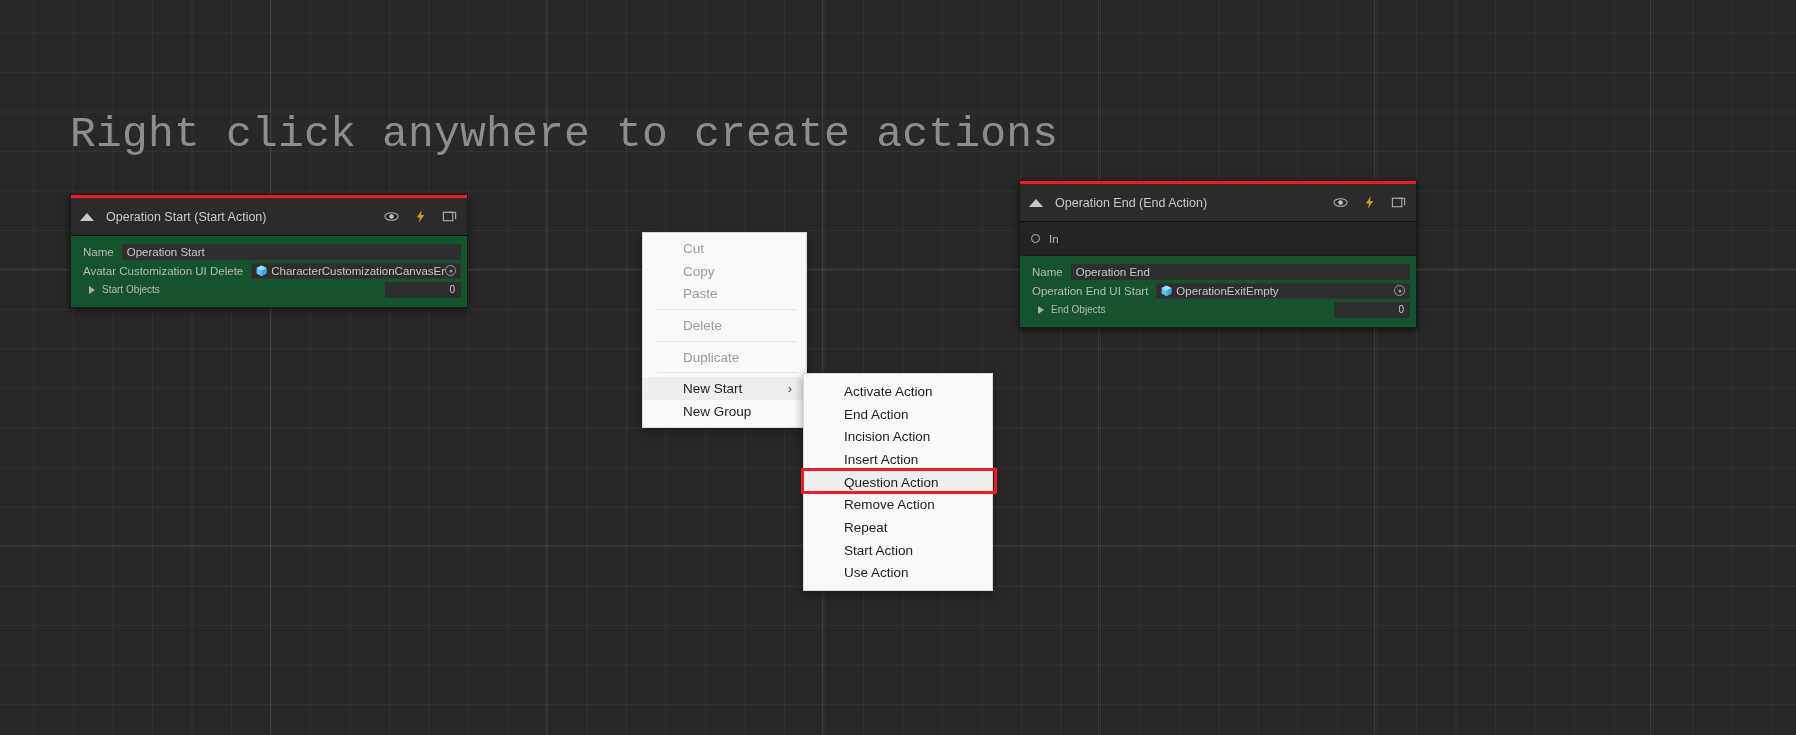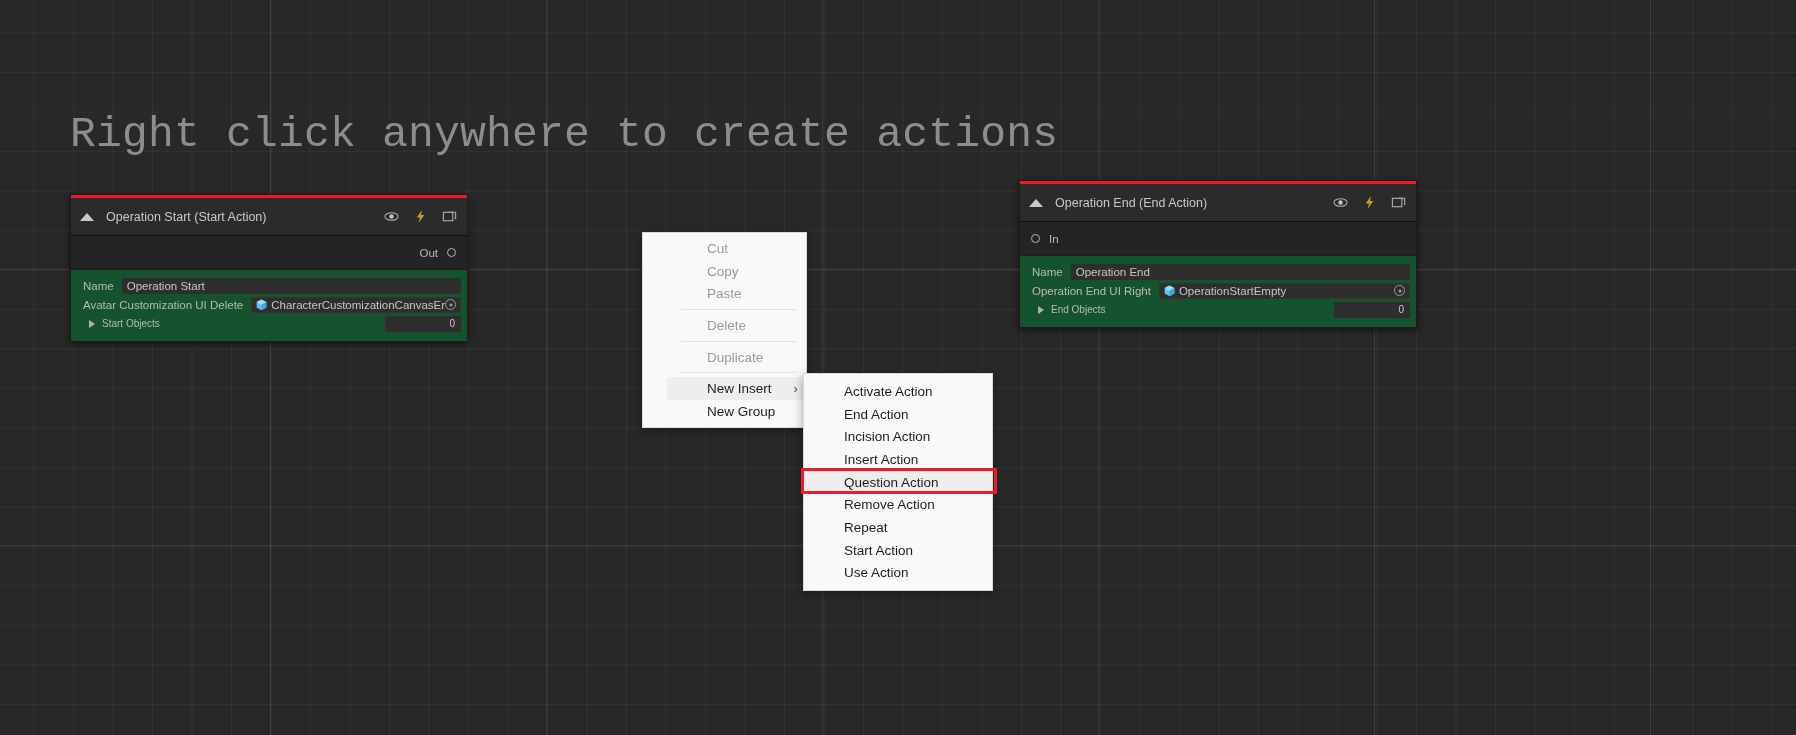--- a/index.html
+++ b/index.html
@@ -221,24 +221,20 @@
         </svg>
         <svg class="hdr-icon" viewBox="0 0 16 16">
           <polygon points="9.5,1 4,9 7.5,9 6,15 12,6.5 8.5,6.5" fill="#f0b429"></polygon>
         </svg>
         <svg class="hdr-icon" viewBox="0 0 16 16">
           <rect x="1.5" y="3.5" width="10" height="9" fill="none" stroke="#c9c9c9" stroke-width="1.2"></rect>
           <path d="M7 3.5 L14.5 3.5 L14.5 11" fill="none" stroke="#c9c9c9" stroke-width="1.2"></path>
         </svg>
       </div>
     </div>
-    <div class="port-row out">
-      <span class="port-label">Out</span>
-      <span class="port-dot"></span>
-    </div>
     <div class="props">
 
       <div class="prop-row">
         <span class="prop-label">Name</span>
         <span class="prop-field plain">
           <span class="obj-name">Operation Start</span>
         </span>
       </div>
 
 
@@ -290,62 +286,62 @@
     <div class="props">
 
       <div class="prop-row">
         <span class="prop-label">Name</span>
         <span class="prop-field plain">
           <span class="obj-name">Operation End</span>
         </span>
       </div>
 
       <div class="prop-row">
-        <span class="prop-label">Operation End UI Right</span>
+        <span class="prop-label">Operation End UI Start</span>
         <span class="prop-field">
           <svg class="cube-icon" viewBox="0 0 12 13">
             <polygon points="6,0.5 11.3,3.3 11.3,9.3 6,12.2 0.7,9.3 0.7,3.3" fill="#5ec4f0"></polygon>
             <polygon points="6,0.5 11.3,3.3 6,6.2 0.7,3.3" fill="#9ddcf7"></polygon>
             <polygon points="6,6.2 11.3,3.3 11.3,9.3 6,12.2" fill="#3aa8db"></polygon>
           </svg>
-          <span class="obj-name">OperationStartEmpty</span>
+          <span class="obj-name">OperationExitEmpty</span>
           <span class="circle-sel"></span>
         </span>
       </div>
 
       <div class="foldout-row">
         <span class="fold-tri"></span>
         <span>End Objects</span>
         <span class="fold-count">0</span>
       </div>
 
     </div>
   </div>
 
-  <div class="ctx-menu" style="left:642px; top:232px; width:165px;padding-left:24px;">
+  <div class="ctx-menu" style="left:642px; top:232px; width:165px;">
     <div class="ctx-item disabled">
       <span>Cut</span>
     </div>
     <div class="ctx-item disabled">
       <span>Copy</span>
     </div>
     <div class="ctx-item disabled">
       <span>Paste</span>
     </div>
     <div class="ctx-sep"></div>
     <div class="ctx-item disabled">
       <span>Delete</span>
     </div>
     <div class="ctx-sep"></div>
     <div class="ctx-item disabled">
       <span>Duplicate</span>
     </div>
     <div class="ctx-sep"></div>
     <div class="ctx-item highlight">
-      <span>New Insert</span>
+      <span>New Start</span>
       <span class="ctx-arrow">›</span>
     </div>
     <div class="ctx-item">
       <span>New Group</span>
     </div>
   </div>
 
   <div class="ctx-menu submenu" style="left:803px; top:373px; width:190px;">
     <div class="ctx-item">
       <span>Activate Action</span>

